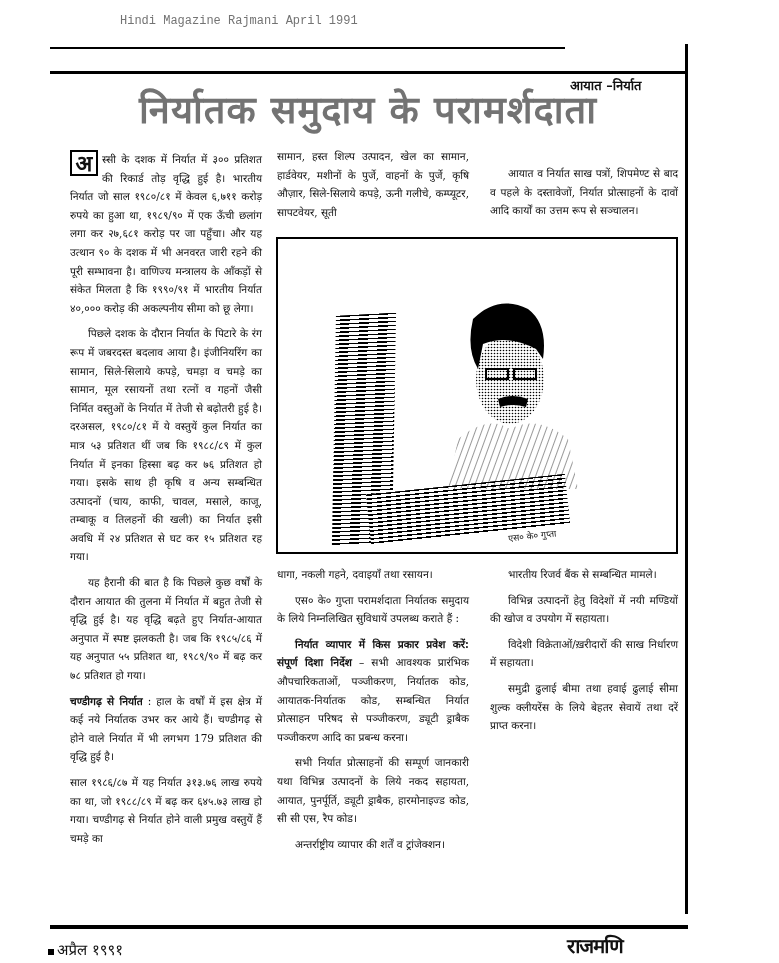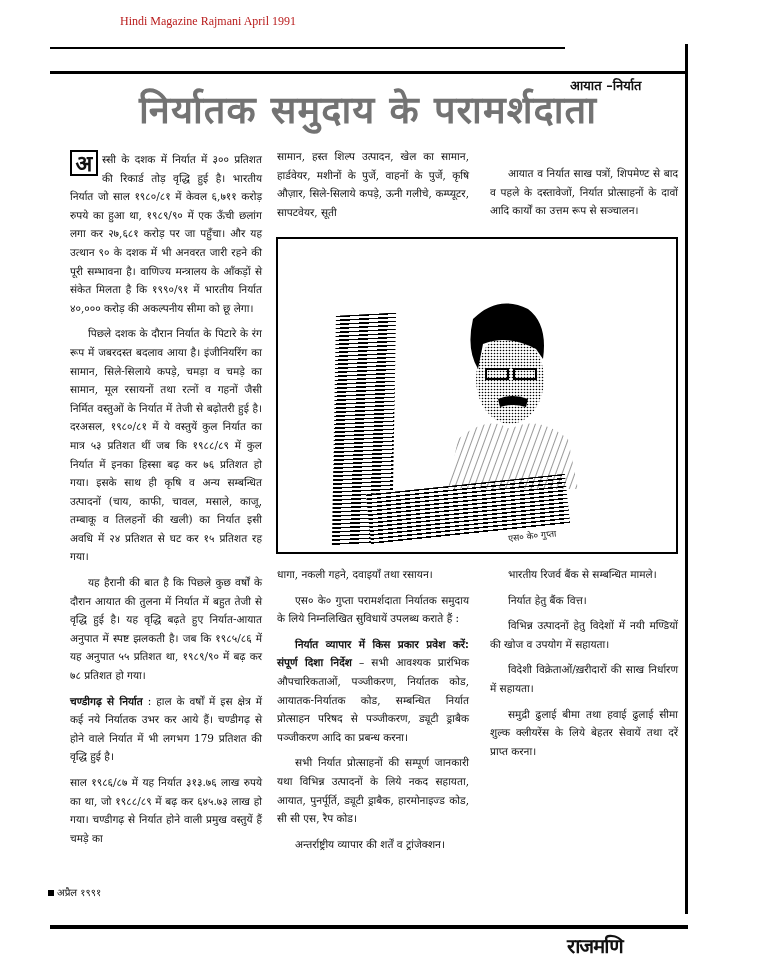--- a/index.html
+++ b/index.html
@@ -1,17 +1,17 @@
 <!DOCTYPE html>
 <html><head>
 <meta charset="utf-8">
 <style>
   html, body { margin: 0; padding: 0; background: #ffffff; }
   body { width: 779px; height: 963px; position: relative; overflow: hidden; color: #111; font-family: "DejaVu Serif", serif; }
-  .caption-top { position: absolute; left: 120px; top: 14px; font-family: Liberation Serif, serif; font-size: 12px; color: #b91c1c; }
+  .caption-top { position: absolute; left: 120px; top: 14px; font-family: Liberation Mono, monospace; font-size: 12px; color: #737373; }
   .rule-top { position: absolute; left: 50px; top: 47px; width: 515px; height: 2px; background: #000; }
   .section-label { position: absolute; left: 570px; top: 40px; font-size: 13px; font-weight: bold; color: #111; margin-top: 36px; }
   .right-border { position: absolute; left: 685px; top: 44px; width: 3px; height: 870px; background: #000; }
   .rule-mid { position: absolute; left: 50px; top: 71px; width: 636px; height: 3px; background: #000; }
   .headline { position: absolute; left: 50px; top: 82px; width: 636px; text-align: center; font-size: 38px; font-weight: bold; letter-spacing: 1px; color: #737373; }
   .col { position: absolute; font-size: 10.5px; line-height: 18.6px; text-align: justify; color: #111; }
   .col p { margin: 0 0 7px 0; text-indent: 18px; }
   .col p.noindent { text-indent: 0; }
   .col1 { left: 70px; top: 150px; width: 192px; }
   .col2 { left: 277px; top: 147px; width: 192px; }
@@ -20,21 +20,21 @@
   .col3b { left: 490px; top: 565px; width: 188px; }
   .dropcap { float: left; width: 24px; height: 22px; border: 2px solid #000; font-size: 22px; line-height: 22px; text-align: center; font-weight: bold; margin: 0 4px 0 0; text-indent: 0; }
   .bold { font-weight: bold; }
   .photo-frame { position: absolute; left: 276px; top: 237px; width: 398px; height: 313px; border: 2px solid #000; background: #fff; }
   .stripes-v { position: absolute; left: 56px; top: 75px; width: 60px; height: 230px; background: repeating-linear-gradient(to bottom, #000 0 1.5px, #fff 1.5px 4px); transform: skewX(-4deg) rotate(-3deg); }
   .stripes-h { position: absolute; left: 90px; top: 245px; width: 200px; height: 50px; background: repeating-linear-gradient(to bottom, #000 0 1.5px, #fff 1.5px 4px); transform: rotate(-6deg); }
   .portrait { position: absolute; left: 140px; top: 50px; width: 160px; height: 200px; }
   .photo-caption { position: absolute; left: 230px; top: 290px; font-size: 9px; transform: rotate(-6deg); }
   .end-mark { display: inline-block; width: 8px; height: 8px; border: 1px solid #000; margin-left: 20px; vertical-align: middle; }
   .rule-bottom { position: absolute; left: 50px; top: 925px; width: 638px; height: 4px; background: #000; }
-  .footer-date { position: absolute; left: 48px; top: 885px; font-size: 10px; }
+  .footer-date { position: absolute; left: 48px; top: 939px; font-size: 15px; }
   .footer-date .sq { display: inline-block; width: 6px; height: 6px; background: #000; margin-right: 3px; }
   .footer-brand { position: absolute; left: 567px; top: 932px; font-size: 20px; font-weight: bold; letter-spacing: -1px; }
 </style>
 </head>
 <body>
 
 <div class="caption-top">Hindi Magazine Rajmani April 1991</div>
 
 <div class="rule-top"></div>
 <div class="section-label">आयात –निर्यात</div>
@@ -91,21 +91,20 @@
   <p>एस० के० गुप्ता परामर्शदाता निर्यातक समुदाय के लिये निम्नलिखित सुविधायें उपलब्ध कराते हैं :</p>
   <p>
     <span class="bold">निर्यात व्यापार में किस प्रकार प्रवेश करें: संपूर्ण दिशा निर्देश</span><span> – सभी आवश्यक प्रारंभिक औपचारिकताओं, पञ्जीकरण, निर्यातक कोड, आयातक-निर्यातक कोड, सम्बन्धित निर्यात प्रोत्साहन परिषद से पञ्जीकरण, ड्यूटी ड्राबैक पञ्जीकरण आदि का प्रबन्ध करना।</span>
   </p>
   <p>सभी निर्यात प्रोत्साहनों की सम्पूर्ण जानकारी यथा विभिन्न उत्पादनों के लिये नकद सहायता, आयात, पुनर्पूर्ति, ड्यूटी ड्राबैक, हारमोनाइज्ड कोड, सी सी एस, रैप कोड।</p>
   <p>अन्तर्राष्ट्रीय व्यापार की शर्तें व ट्रांजेक्शन।</p>
 </div>
 
 <div class="col col3b">
   <p>भारतीय रिजर्व बैंक से सम्बन्धित मामले।</p>
-  <p>निर्यात हेतु बैंक वित्त।</p>
   <p>विभिन्न उत्पादनों हेतु विदेशों में नयी मण्डियों की खोज व उपयोग में सहायता।</p>
   <p>विदेशी विक्रेताओं/ख़रीदारों की साख निर्धारण में सहायता।</p>
   <p>समुद्री ढुलाई बीमा तथा हवाई ढुलाई सीमा शुल्क क्लीयरेंस के लिये बेहतर सेवायें तथा दरें प्राप्त करना।</p>
 </div>
 
 <div class="rule-bottom"></div>
 <div class="footer-date">
   <span class="sq"></span><span>अप्रैल १९९१</span>
 </div>
 <div class="footer-brand">राजमणि</div>

